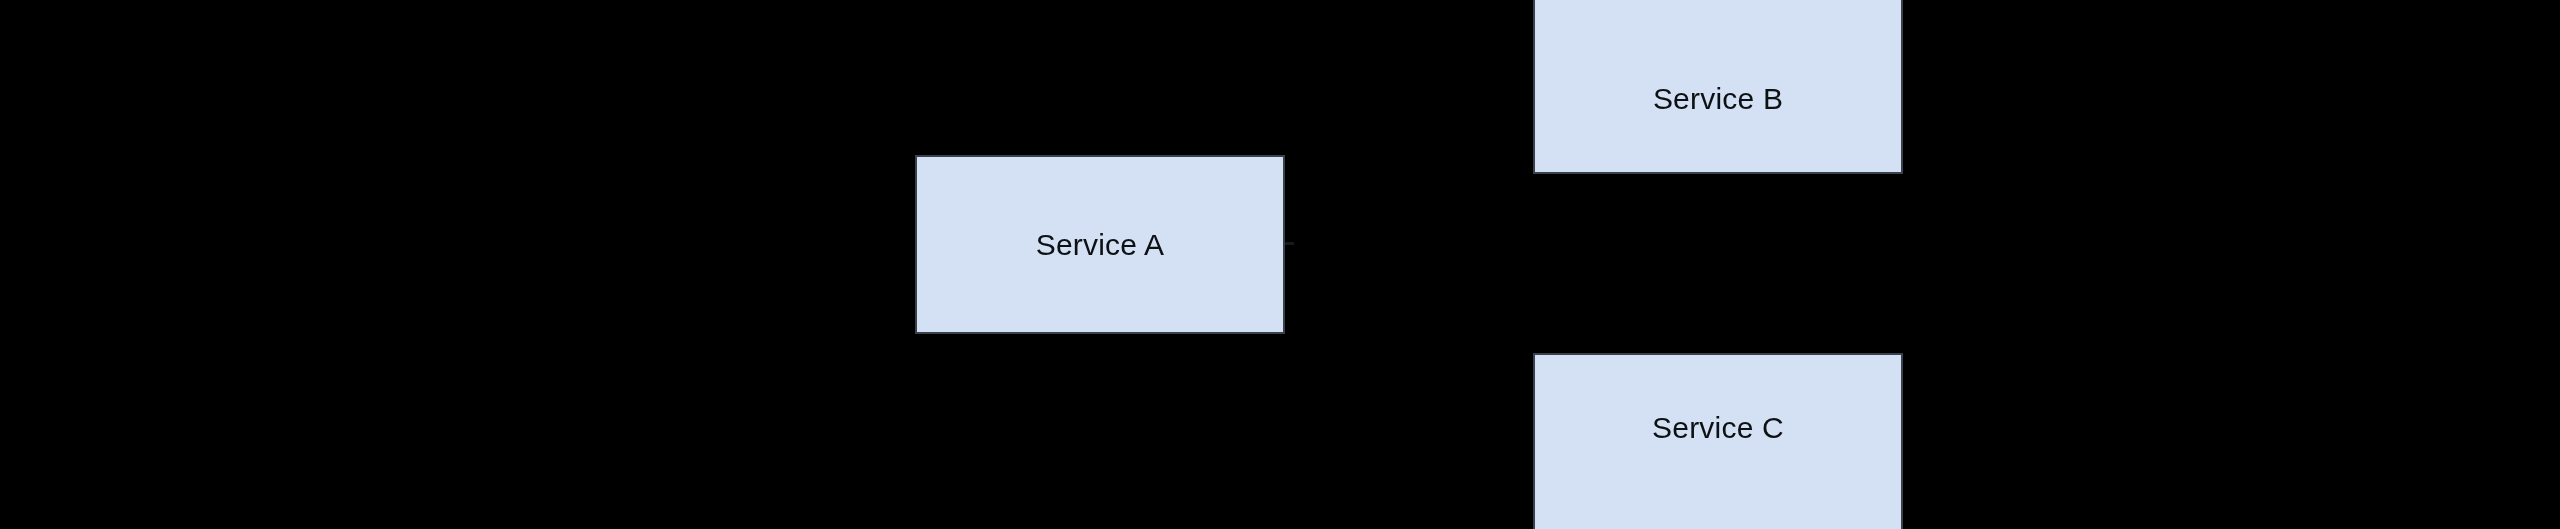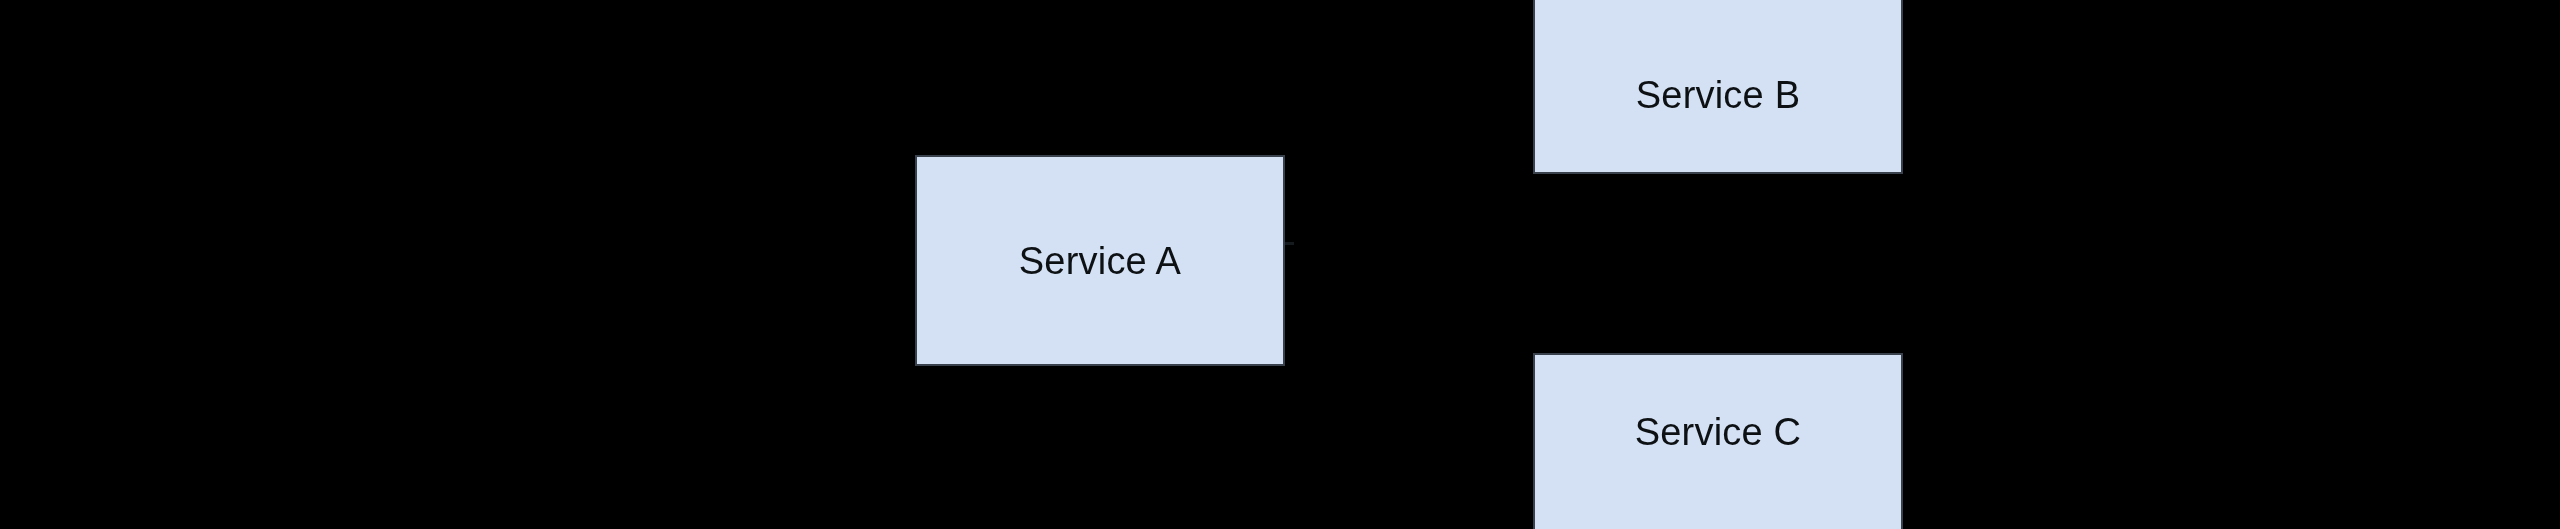--- a/index.html
+++ b/index.html
@@ -35,34 +35,34 @@
     position: absolute;
     background: #d4e1f4;
     border: 2px solid #39424c;
     display: flex;
     align-items: center;
     justify-content: center;
     box-shadow: 0 1px 0 rgba(0,0,0,0.55);
   }
 
   .node-label {
-    font-size: 38px;
+    font-size: 30px;
     line-height: 1;
     color: #0d1114;
     letter-spacing: 0.2px;
     white-space: nowrap;
     text-align: center;
   }
 
   
   #node-service-a {
     left: 915px;
     top: 155px;
     width: 370px;
-    height: 211px;
+    height: 179px;
   }
 
   
   #node-service-b {
     left: 1533px;
     top: -34px;
     width: 370px;
     height: 208px;
     align-items: flex-end;
     padding-bottom: 58px;

